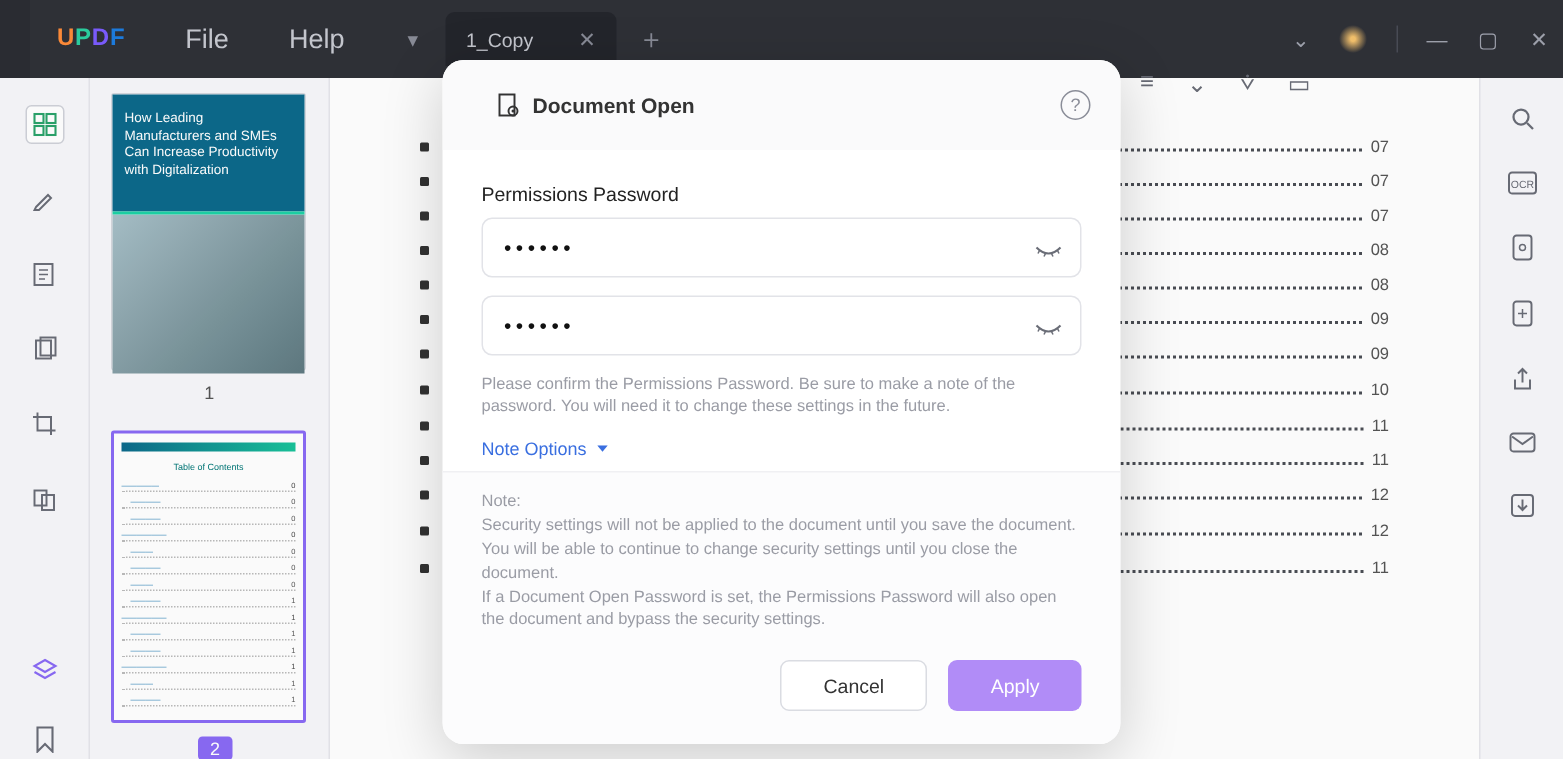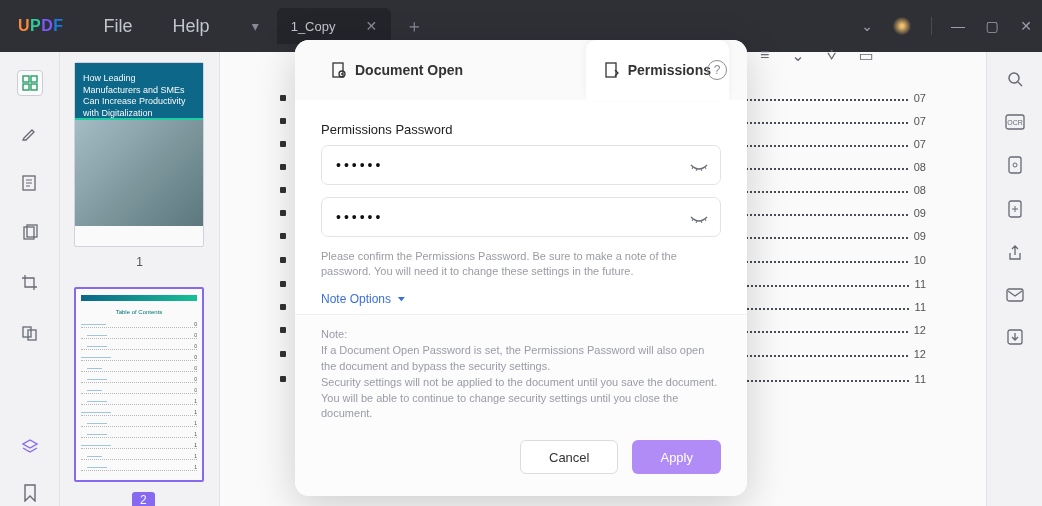--- a/index.html
+++ b/index.html
@@ -1,19 +1,19 @@
 <!DOCTYPE html>
 <html><head>
 <meta charset="utf-8">
 <style>
   * { box-sizing: border-box; margin: 0; padding: 0; font-family: -apple-system, BlinkMacSystemFont, 'Segoe UI', sans-serif; }
   body { width: 1042px; height: 506px; background: #2b2d33; overflow: hidden; position: relative; }
 
   
-  .topbar { height: 52px; background: #2f3138; display: flex; align-items: center; padding: 0 10px; position: relative; }
+  .topbar { height: 52px; background: #2f3138; display: flex; align-items: center; padding: 0 10px; position: relative; margin-left: 20px; }
   .logo { font-weight: 700; font-size: 16px; letter-spacing: 0.5px; margin-left: 8px; margin-right: 20px; }
   .logo .u { color: #ff8c3a; }
   .logo .p { color: #2cd0a1; }
   .logo .d { color: #7c5cff; }
   .logo .f { color: #1d7de0; }
   .menu-item { color: #c7c9d1; font-size: 18px; padding: 0 20px; cursor: pointer; }
   .tab { display: flex; align-items: center; margin-left: 10px; }
   .tab-dropdown { color: #8a8d98; font-size: 14px; padding: 0 12px; }
   .tab-active { background: #24262c; border-radius: 6px 6px 0 0; height: 36px; display: flex; align-items: center; padding: 0 14px; color: #c7c9d1; font-size: 13px; margin-left: 6px; }
   .tab-close { color: #8a8d98; margin-left: 30px; font-size: 14px; cursor: pointer; }
@@ -29,21 +29,21 @@
   .leftstrip .tool { width: 26px; height: 26px; display: flex; align-items: center; justify-content: center; color: #6a6d77; cursor: pointer; }
   .leftstrip .tool.active { background: #fff; border: 1px solid #d0d2d9; border-radius: 4px; color: #2aa36b; }
   .leftstrip-bottom { position: absolute; bottom: 16px; display: flex; flex-direction: column; align-items: center; gap: 20px; }
   .leftstrip-bottom .tool { color: #8a6bf5; }
   .leftstrip-bottom .bm { color: #6a6d77; }
 
   .thumbpane { width: 160px; background: #f7f7fa; padding: 10px 14px; overflow: hidden; border-right: 1px solid #e6e6eb; }
   .thumb { width: 130px; background: #fff; border: 1px solid #d6d8de; border-radius: 2px; margin-bottom: 8px; }
   .thumb.selected { border: 2px solid #8a6bf5; }
   .thumb1 { height: 185px; }
-  .thumb1-head { background: #0d6a8b; color: #fff; font-size: 9px; line-height: 1.3; padding: 10px 8px 6px; height: 55px; }
+  .thumb1-head { background: #0d6a8b; color: #fff; font-size: 9px; line-height: 1.3; padding: 10px 8px 6px; height: 78px; }
   .thumb1-img { height: 108px; background: linear-gradient(135deg,#a8c0c8 0%, #7b959c 60%, #5f7a81 100%); position: relative; border-top: 2px solid #1dd3a6;}
   .thumbnum { text-align: center; font-size: 12px; color: #555; margin-bottom: 18px; }
   .thumbnum.active { display: inline-block; background: #8a6bf5; color:#fff; border-radius:3px; padding:1px 8px; margin-left: 58px;}
   .thumb2 { height: 195px; padding: 6px 5px; font-size: 5px; color: #444; }
   .thumb2-bar { height: 6px; background: linear-gradient(90deg,#0d6a8b,#19c39a); margin-bottom: 8px;}
   .thumb2-title { text-align: center; font-size: 6px; color:#077; margin-bottom: 6px;}
   .thumb2-line { display:flex; justify-content:space-between; border-bottom:1px dotted #bbb; margin-bottom:4px; height:7px; }
   .thumb2-line span:first-child { color:#1576b0; }
   .thumb2-sub { color:#555; padding-left: 6px;}
 
@@ -373,27 +373,20 @@
   <div class="modal">
     <div class="modal-tabs">
       <div class="mtab">
         <svg viewBox="0 0 16 16">
             <rect x="2" y="1" width="10" height="14" fill="none" stroke="#333" stroke-width="1.3"></rect>
             <circle cx="11" cy="12" r="3" fill="none" stroke="#333" stroke-width="1.3"></circle>
             <circle cx="11" cy="12" r="1" fill="#333"></circle>
           </svg>
         <span>Document Open</span>
       </div>
-      <div class="mtab active">
-        <svg viewBox="0 0 16 16">
-            <rect x="2" y="1" width="10" height="14" fill="none" stroke="#333" stroke-width="1.3"></rect>
-            <path d="M11 8 L14 11 L11 14" fill="none" stroke="#333" stroke-width="1.3"></path>
-          </svg>
-        <span>Permissions</span>
-      </div>
       <div class="help-icon">?</div>
     </div>
 
     <div class="form-area">
       <div class="flabel">Permissions Password</div>
       <div class="pw-wrap">
         <input class="pw-input" type="text" value="••••••" style="">
         <span class="eye">
           <svg width="20" height="20" viewBox="0 0 20 20">
               <path d="M2 10 Q10 18 18 10" fill="none" stroke="#6a6d77" stroke-width="1.4"></path>
@@ -419,22 +412,22 @@
       </div>
       <div class="confirm-txt">Please confirm the Permissions Password. Be sure to make a note of the password. You will need it to change these settings in the future.</div>
       <div class="more-opt">
         <span>Note Options</span>
         <span class="tri">▶</span>
       </div>
     </div>
 
     <div class="note-area">
       <div class="note-title">Note:</div>
+      <div>Security settings will not be applied to the document until you save the document. You will be able to continue to change security settings until you close the document.</div>
       <div>If a Document Open Password is set, the Permissions Password will also open the document and bypass the security settings.</div>
-      <div>Security settings will not be applied to the document until you save the document. You will be able to continue to change security settings until you close the document.</div>
     </div>
 
     <div class="btn-row">
       <button class="btn btn-cancel">Cancel</button>
       <button class="btn btn-apply">Apply</button>
     </div>
   </div>
 </div>
 
 </body></html>

